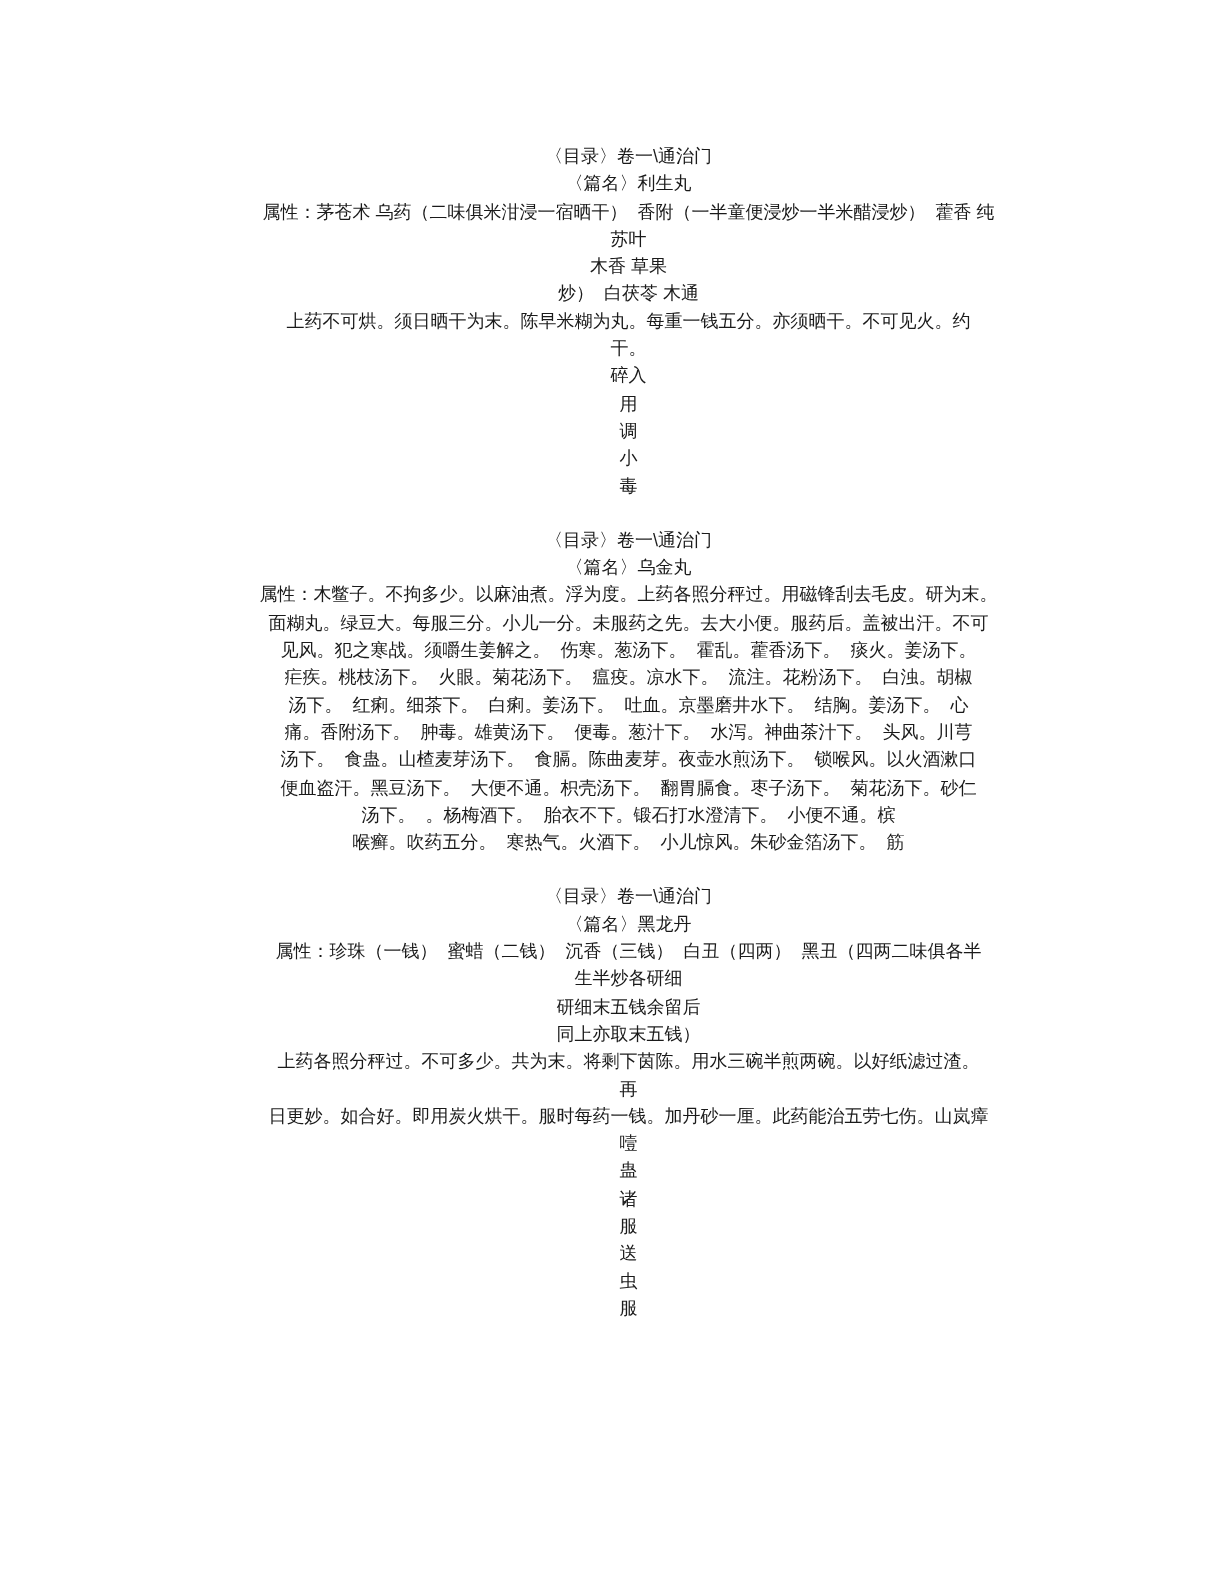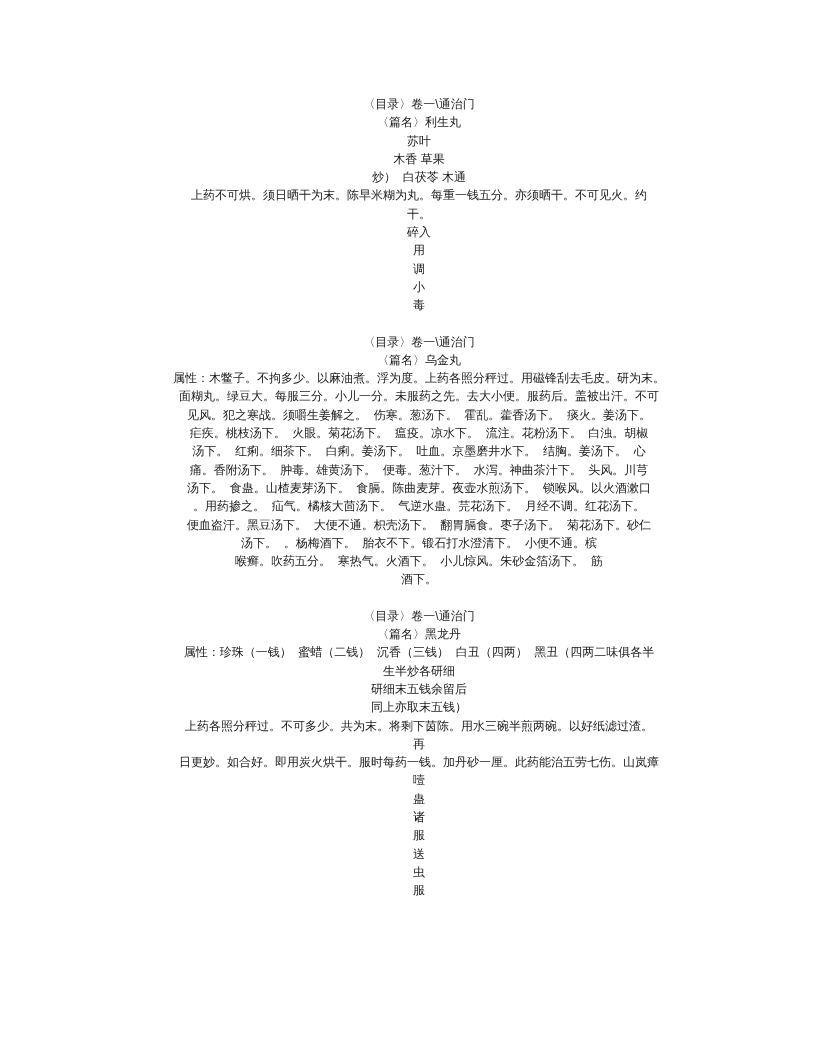--- a/index.html
+++ b/index.html
@@ -34,20 +34,21 @@
     word-break: break-all;
   }
 </style>
 </head>
 <body style="background: rgb(255, 255, 255);">
 
 <main class="doc" style="color: rgb(26, 26, 26);">
   <section class="text-section">
       <p class="line">〈目录〉卷一\通治门</p>
       <p class="line">〈篇名〉利生丸</p>
+      <p class="line">属性：茅苍术 乌药（二味俱米泔浸一宿晒干）  香附（一半童便浸炒一半米醋浸炒）  藿香 纯</p>
       <p class="line">苏叶</p>
       <p class="line">木香 草果</p>
       <p class="line">炒）  白茯苓 木通</p>
       <p class="line">上药不可烘。须日晒干为末。陈早米糊为丸。每重一钱五分。亦须晒干。不可见火。约</p>
       <p class="line">干。</p>
       <p class="line">碎入</p>
       <p class="line">用</p>
       <p class="line">调</p>
       <p class="line">小</p>
       <p class="line">毒</p>
@@ -55,25 +56,23 @@
   <section class="text-section">
       <p class="line">〈目录〉卷一\通治门</p>
       <p class="line">〈篇名〉乌金丸</p>
       <p class="line">属性：木鳖子。不拘多少。以麻油煮。浮为度。上药各照分秤过。用磁锋刮去毛皮。研为末。</p>
       <p class="line">面糊丸。绿豆大。每服三分。小儿一分。未服药之先。去大小便。服药后。盖被出汗。不可</p>
       <p class="line">见风。犯之寒战。须嚼生姜解之。  伤寒。葱汤下。  霍乱。藿香汤下。  痰火。姜汤下。</p>
       <p class="line">疟疾。桃枝汤下。  火眼。菊花汤下。  瘟疫。凉水下。  流注。花粉汤下。  白浊。胡椒</p>
       <p class="line">汤下。  红痢。细茶下。  白痢。姜汤下。  吐血。京墨磨井水下。  结胸。姜汤下。  心</p>
       <p class="line">痛。香附汤下。  肿毒。雄黄汤下。  便毒。葱汁下。  水泻。神曲茶汁下。  头风。川芎</p>
       <p class="line">汤下。  食蛊。山楂麦芽汤下。  食膈。陈曲麦芽。夜壶水煎汤下。  锁喉风。以火酒漱口</p>
-      <p class="line">。用药掺之。  疝气。橘核大茴汤下。  气逆水蛊。芫花汤下。  月经不调。红花汤下。</p>
       <p class="line">便血盗汗。黑豆汤下。  大便不通。枳壳汤下。  翻胃膈食。枣子汤下。  菊花汤下。砂仁</p>
       <p class="line">汤下。  。杨梅酒下。  胎衣不下。锻石打水澄清下。  小便不通。槟</p>
       <p class="line">喉癣。吹药五分。  寒热气。火酒下。  小儿惊风。朱砂金箔汤下。  筋</p>
-      <p class="line">酒下。</p>
     </section>
   <section class="text-section">
       <p class="line">〈目录〉卷一\通治门</p>
       <p class="line">〈篇名〉黑龙丹</p>
       <p class="line">属性：珍珠（一钱）  蜜蜡（二钱）  沉香（三钱）  白丑（四两）  黑丑（四两二味俱各半</p>
       <p class="line">生半炒各研细</p>
       <p class="line">研细末五钱余留后</p>
       <p class="line">同上亦取末五钱）</p>
       <p class="line">上药各照分秤过。不可多少。共为末。将剩下茵陈。用水三碗半煎两碗。以好纸滤过渣。</p>
       <p class="line">再</p>

